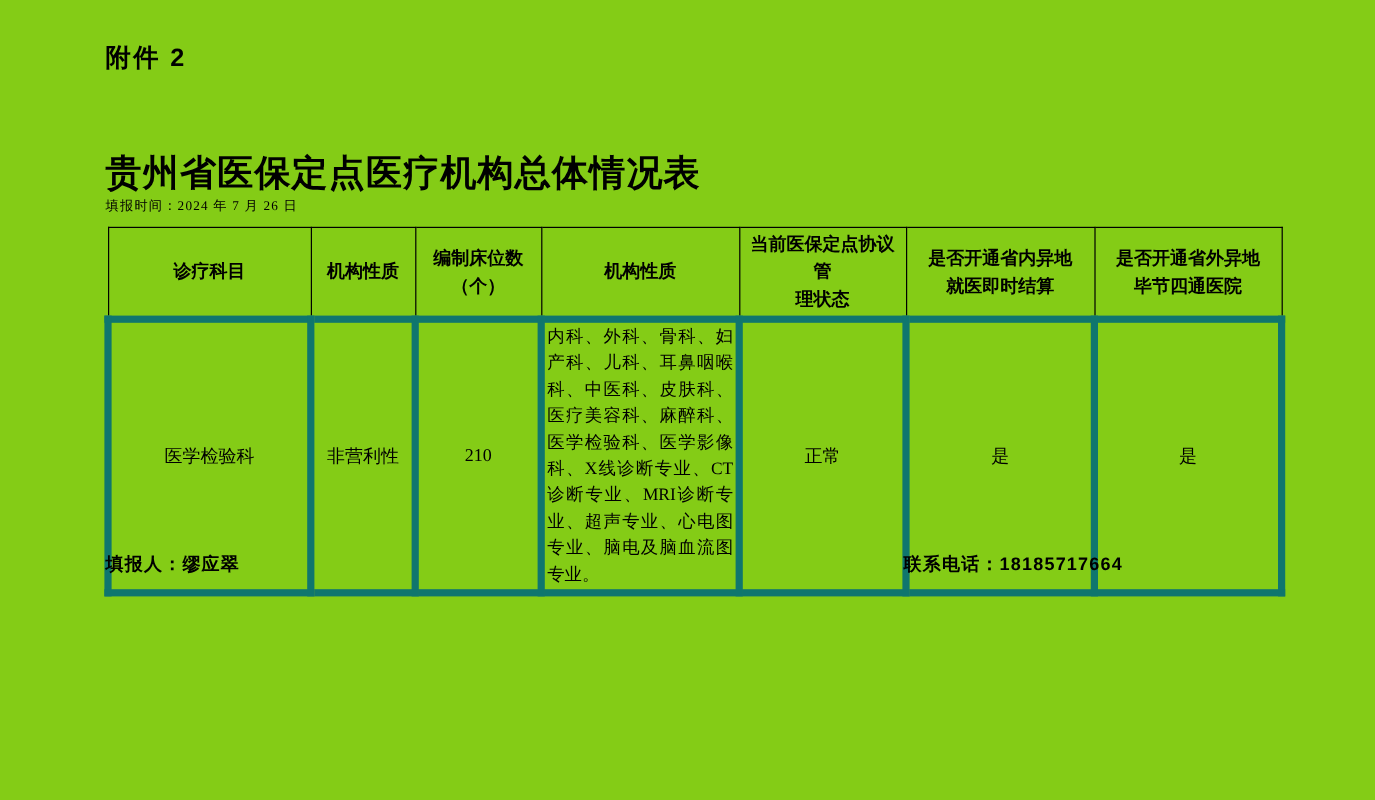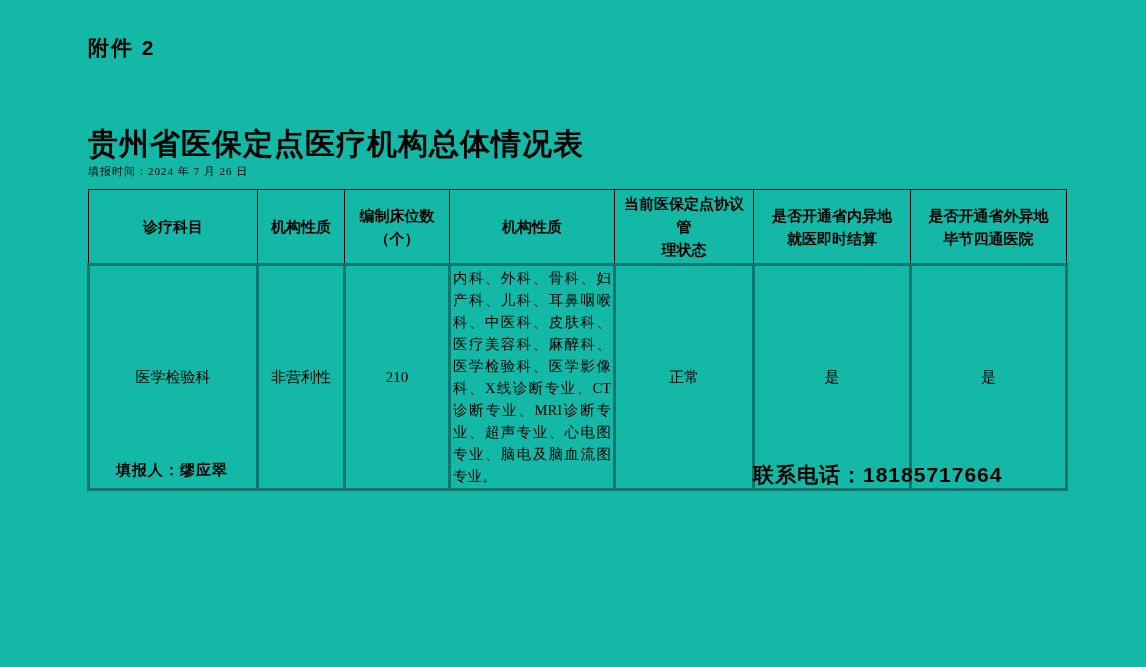--- a/index.html
+++ b/index.html
@@ -6,21 +6,21 @@
     margin: 0;
     padding: 0;
     background: #ffffff;
     font-family: "Liberation Serif", serif;
     color: #000000;
   }
   .page {
     position: relative;
     width: 1146px;
     height: 667px;
-    background: #14b8a6;
+    background: #84cc16;
     overflow: hidden;
   }
   .attachment-label {
     position: absolute;
     left: 88px;
     top: 34px;
     font-family: "Liberation Sans", sans-serif;
     font-weight: 600;
     font-size: 21px;
     letter-spacing: 2px;
@@ -58,21 +58,21 @@
     font-family: "Liberation Sans", sans-serif;
     font-weight: 600;
     font-size: 15px;
     text-align: center;
     vertical-align: middle;
     white-space: pre-line;
     line-height: 23px;
     padding: 2px;
   }
   table.main-table td {
-    border: 3px solid #0f766e;
+    border: 6px solid #0f766e;
     height: 200px;
     font-family: "Liberation Serif", serif;
     font-size: 15px;
     text-align: center;
     vertical-align: middle;
     padding: 1px;
   }
   table.main-table td.subjects-cell {
     text-align: justify;
     font-size: 14.5px;
@@ -80,29 +80,28 @@
     padding: 1px 2px;
   }
   .footer-filler {
     position: absolute;
     left: 88px;
     top: 461px;
     font-family: "Liberation Serif", serif;
     font-weight: 600;
     font-size: 15px;
     letter-spacing: 1px;
-    margin-left: 28px;
   }
   .footer-phone {
     position: absolute;
     left: 753px;
     top: 461px;
     font-family: "Liberation Sans", sans-serif;
     font-weight: 600;
-    font-size: 21px;
+    font-size: 15px;
     letter-spacing: 1px;
   }
 </style>
 </head>
 <body>
 
 <div class="page">
 
   <div class="attachment-label">附件 2</div>
 

